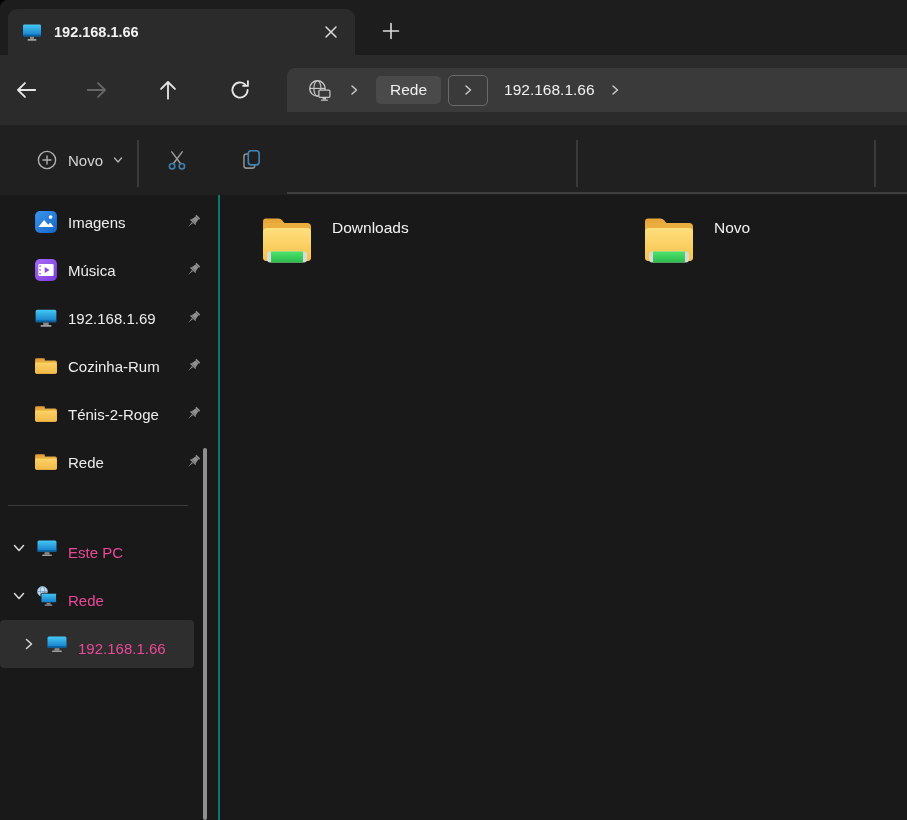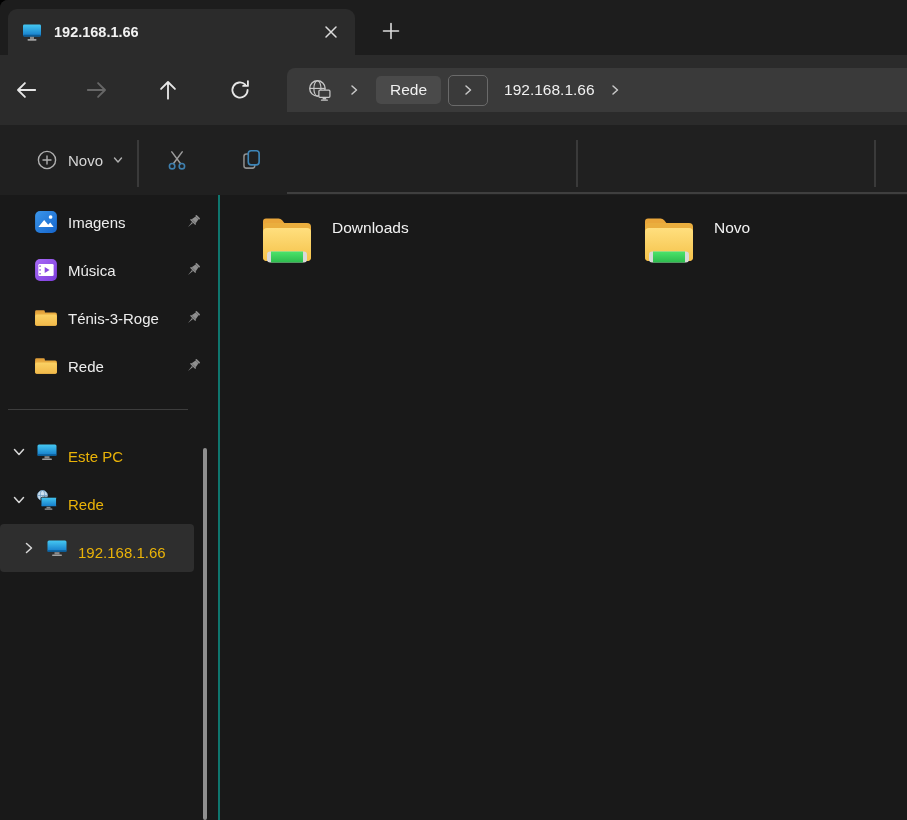--- a/index.html
+++ b/index.html
@@ -59,21 +59,21 @@
   .sidebar{position:relative;width:220px;flex:none;border-right:2px solid #0f766e;box-sizing:border-box;}
   .srow{height:48px;display:flex;align-items:center;}
   .srow .sicon{width:24px;height:24px;margin-left:34px;flex:none;}
   .srow .slabel{margin-left:10px;flex:1;white-space:nowrap;overflow:hidden;font-size:15px;color:#ededed;}
   .srow .pin{flex:none;width:18px;height:18px;margin-right:16px;}
   .side-div{margin:19px 30px 18px 8px;height:1px;background:#3d3d3d;}
   .trow{height:48px;display:flex;align-items:center;margin-right:24px;border-radius:4px;}
   .trow .chev{width:18px;height:18px;margin-left:10px;flex:none;}
   .trow.nested .chev{margin-left:20px;}
   .trow .ticon{width:22px;height:22px;margin-left:8px;flex:none;}
-  .trow .tlabel{margin-left:10px;font-size:15px;color:#eab308;white-space:nowrap;overflow:hidden;margin-top:8px;}
+  .trow .tlabel{margin-left:10px;font-size:15px;color:#ec4899;white-space:nowrap;overflow:hidden;margin-top:8px;}
   .trow.selected{background:#2e2e2e;}
   .scrollthumb{position:absolute;left:203px;top:253px;bottom:0;width:4px;border-radius:2px;background:#8f8f8f;}
   .spacer8{height:3px;}
   
   .main{position:relative;flex:1;text-align:right;}
   .tiles{position:absolute;left:38px;top:14px;display:flex;}
   .tile{display:flex;width:382px;}
   .tile .ficon{width:58px;height:58px;flex:none;}
   .tile .fname{margin-left:16px;margin-top:10px;font-size:15.5px;color:#f2f2f2;}
 </style>
@@ -273,32 +273,73 @@
               <g transform="rotate(45 9 9)" fill="#8f8f8f">
             <rect x="6.2" y="1.5" width="5.6" height="1.6" rx="0.8"></rect>
                 <path d="M7 3.2 h4 l0.9 4.8 h-5.8 z"></path>
             <rect x="5.2" y="8" width="7.6" height="1.6" rx="0.8"></rect>
                 <polygon points="9,16 8.3,9.7 9.7,9.7"></polygon>
               </g>
           </svg>
         </span>
       </div>
 
-
+      <div class="srow">
+        <span class="sicon">
+          <svg width="24" height="24" viewBox="0 0 22 22">
+            <rect x="1.5" y="3.5" width="19" height="11.5" rx="1.5" fill="url(#scrG)"></rect>
+            <rect x="1.5" y="13.2" width="19" height="1.8" rx="0.9" fill="#0d5d96"></rect>
+            <rect x="8.5" y="15.2" width="5" height="2.2" fill="#8a8a8a"></rect>
+            <rect x="6" y="17.4" width="10" height="1.7" rx="0.8" fill="#a0a0a0"></rect>
+          </svg>
+        </span>
+        <span class="slabel">192.168.1.69</span>
+        <span class="pin">
+          <svg width="18" height="18" viewBox="0 0 18 18">
+              <g transform="rotate(45 9 9)" fill="#8f8f8f">
+            <rect x="6.2" y="1.5" width="5.6" height="1.6" rx="0.8"></rect>
+                <path d="M7 3.2 h4 l0.9 4.8 h-5.8 z"></path>
+            <rect x="5.2" y="8" width="7.6" height="1.6" rx="0.8"></rect>
+                <polygon points="9,16 8.3,9.7 9.7,9.7"></polygon>
+              </g>
+          </svg>
+        </span>
+      </div>
 
 
       <div class="srow">
         <span class="sicon">
           <svg width="24" height="24" viewBox="0 0 22 22">
             <rect x="1" y="4" width="9" height="5" rx="1.2" fill="#e2a03a"></rect>
             <rect x="1" y="6" width="20" height="12" rx="1.6" fill="#e8ab40"></rect>
             <rect x="1" y="7.8" width="20" height="10.2" rx="1.6" fill="url(#sfG)"></rect>
           </svg>
         </span>
-        <span class="slabel">Ténis-3-Roge</span>
+        <span class="slabel">Cozinha-Rum</span>
+        <span class="pin">
+          <svg width="18" height="18" viewBox="0 0 18 18">
+              <g transform="rotate(45 9 9)" fill="#8f8f8f">
+            <rect x="6.2" y="1.5" width="5.6" height="1.6" rx="0.8"></rect>
+                <path d="M7 3.2 h4 l0.9 4.8 h-5.8 z"></path>
+            <rect x="5.2" y="8" width="7.6" height="1.6" rx="0.8"></rect>
+                <polygon points="9,16 8.3,9.7 9.7,9.7"></polygon>
+              </g>
+          </svg>
+        </span>
+      </div>
+
+      <div class="srow">
+        <span class="sicon">
+          <svg width="24" height="24" viewBox="0 0 22 22">
+            <rect x="1" y="4" width="9" height="5" rx="1.2" fill="#e2a03a"></rect>
+            <rect x="1" y="6" width="20" height="12" rx="1.6" fill="#e8ab40"></rect>
+            <rect x="1" y="7.8" width="20" height="10.2" rx="1.6" fill="url(#sfG)"></rect>
+          </svg>
+        </span>
+        <span class="slabel">Ténis-2-Roge</span>
         <span class="pin">
           <svg width="18" height="18" viewBox="0 0 18 18">
               <g transform="rotate(45 9 9)" fill="#8f8f8f">
             <rect x="6.2" y="1.5" width="5.6" height="1.6" rx="0.8"></rect>
                 <path d="M7 3.2 h4 l0.9 4.8 h-5.8 z"></path>
             <rect x="5.2" y="8" width="7.6" height="1.6" rx="0.8"></rect>
                 <polygon points="9,16 8.3,9.7 9.7,9.7"></polygon>
               </g>
           </svg>
         </span>

